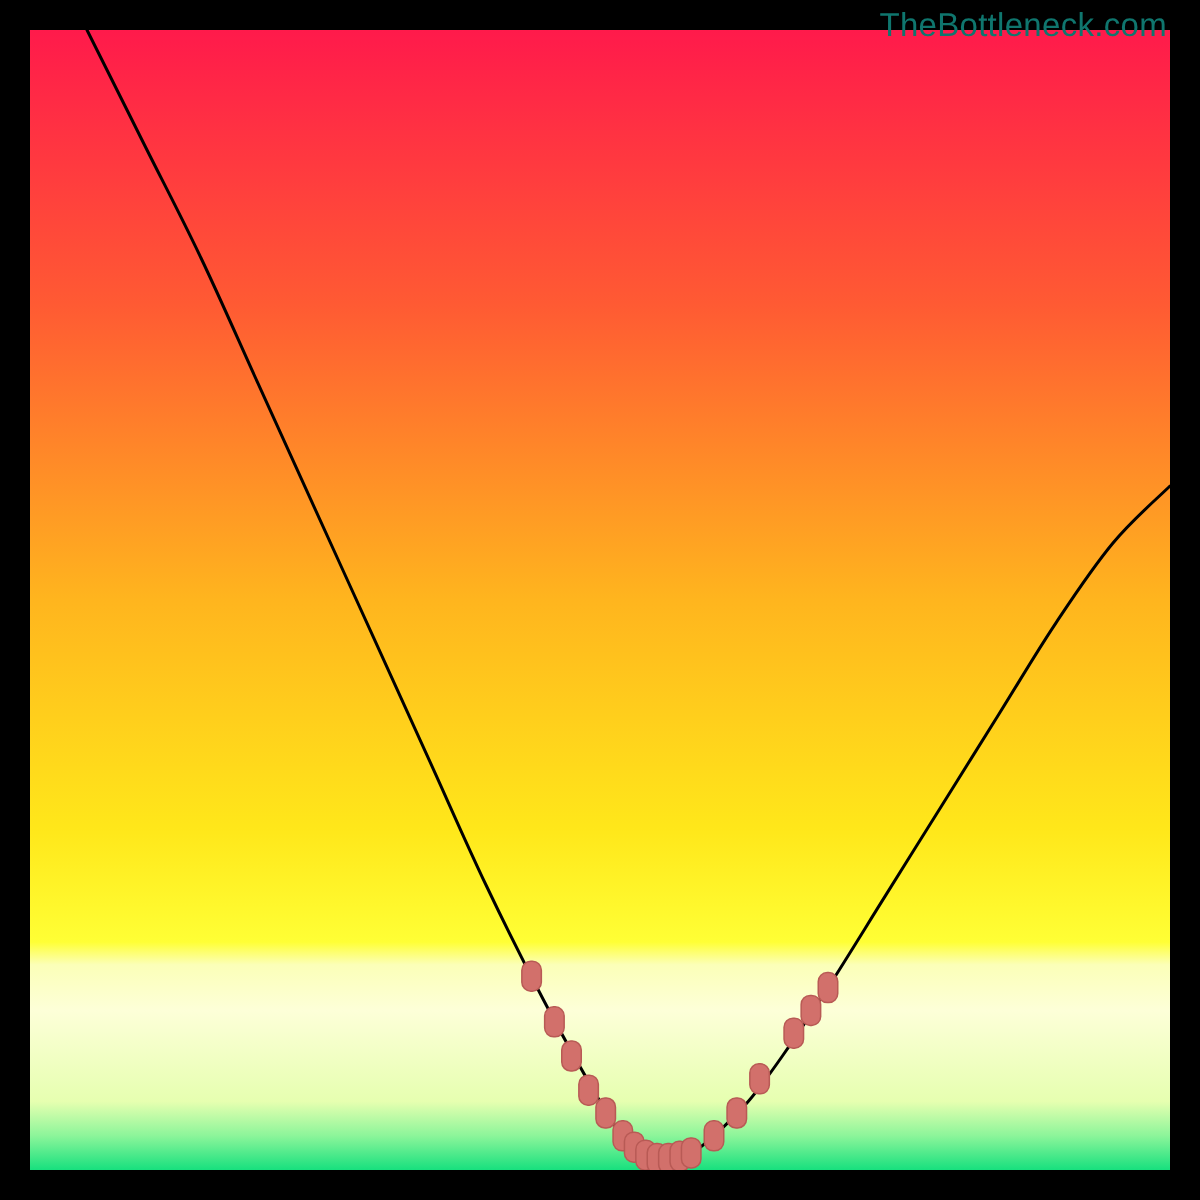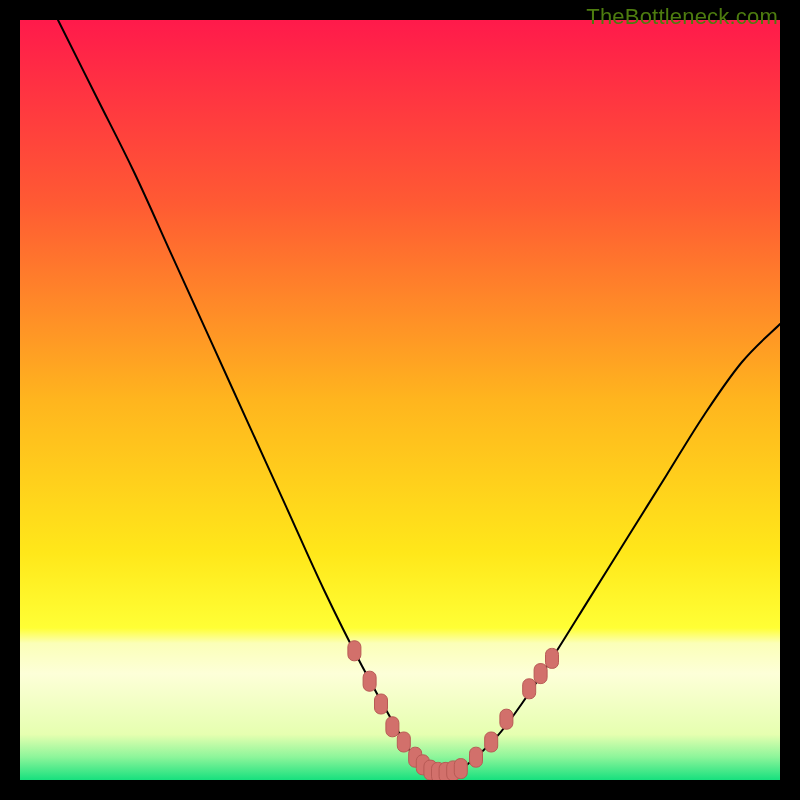--- a/index.html
+++ b/index.html
@@ -21,21 +21,21 @@
   .gradient {
     position: absolute;
     inset: 0;
   }
   .watermark {
     position: absolute;
     top: 4px;
     right: 22px;
     font-family: Arial, Helvetica, sans-serif;
     font-size: 22px;
-    color: #4d7c0f;
+    color: #0f766e;
     font-weight: 500;
     letter-spacing: 0.2px;
   }
   svg.curves {
     position: absolute;
     inset: 0;
   }
 </style>
 </head>
 <body>

